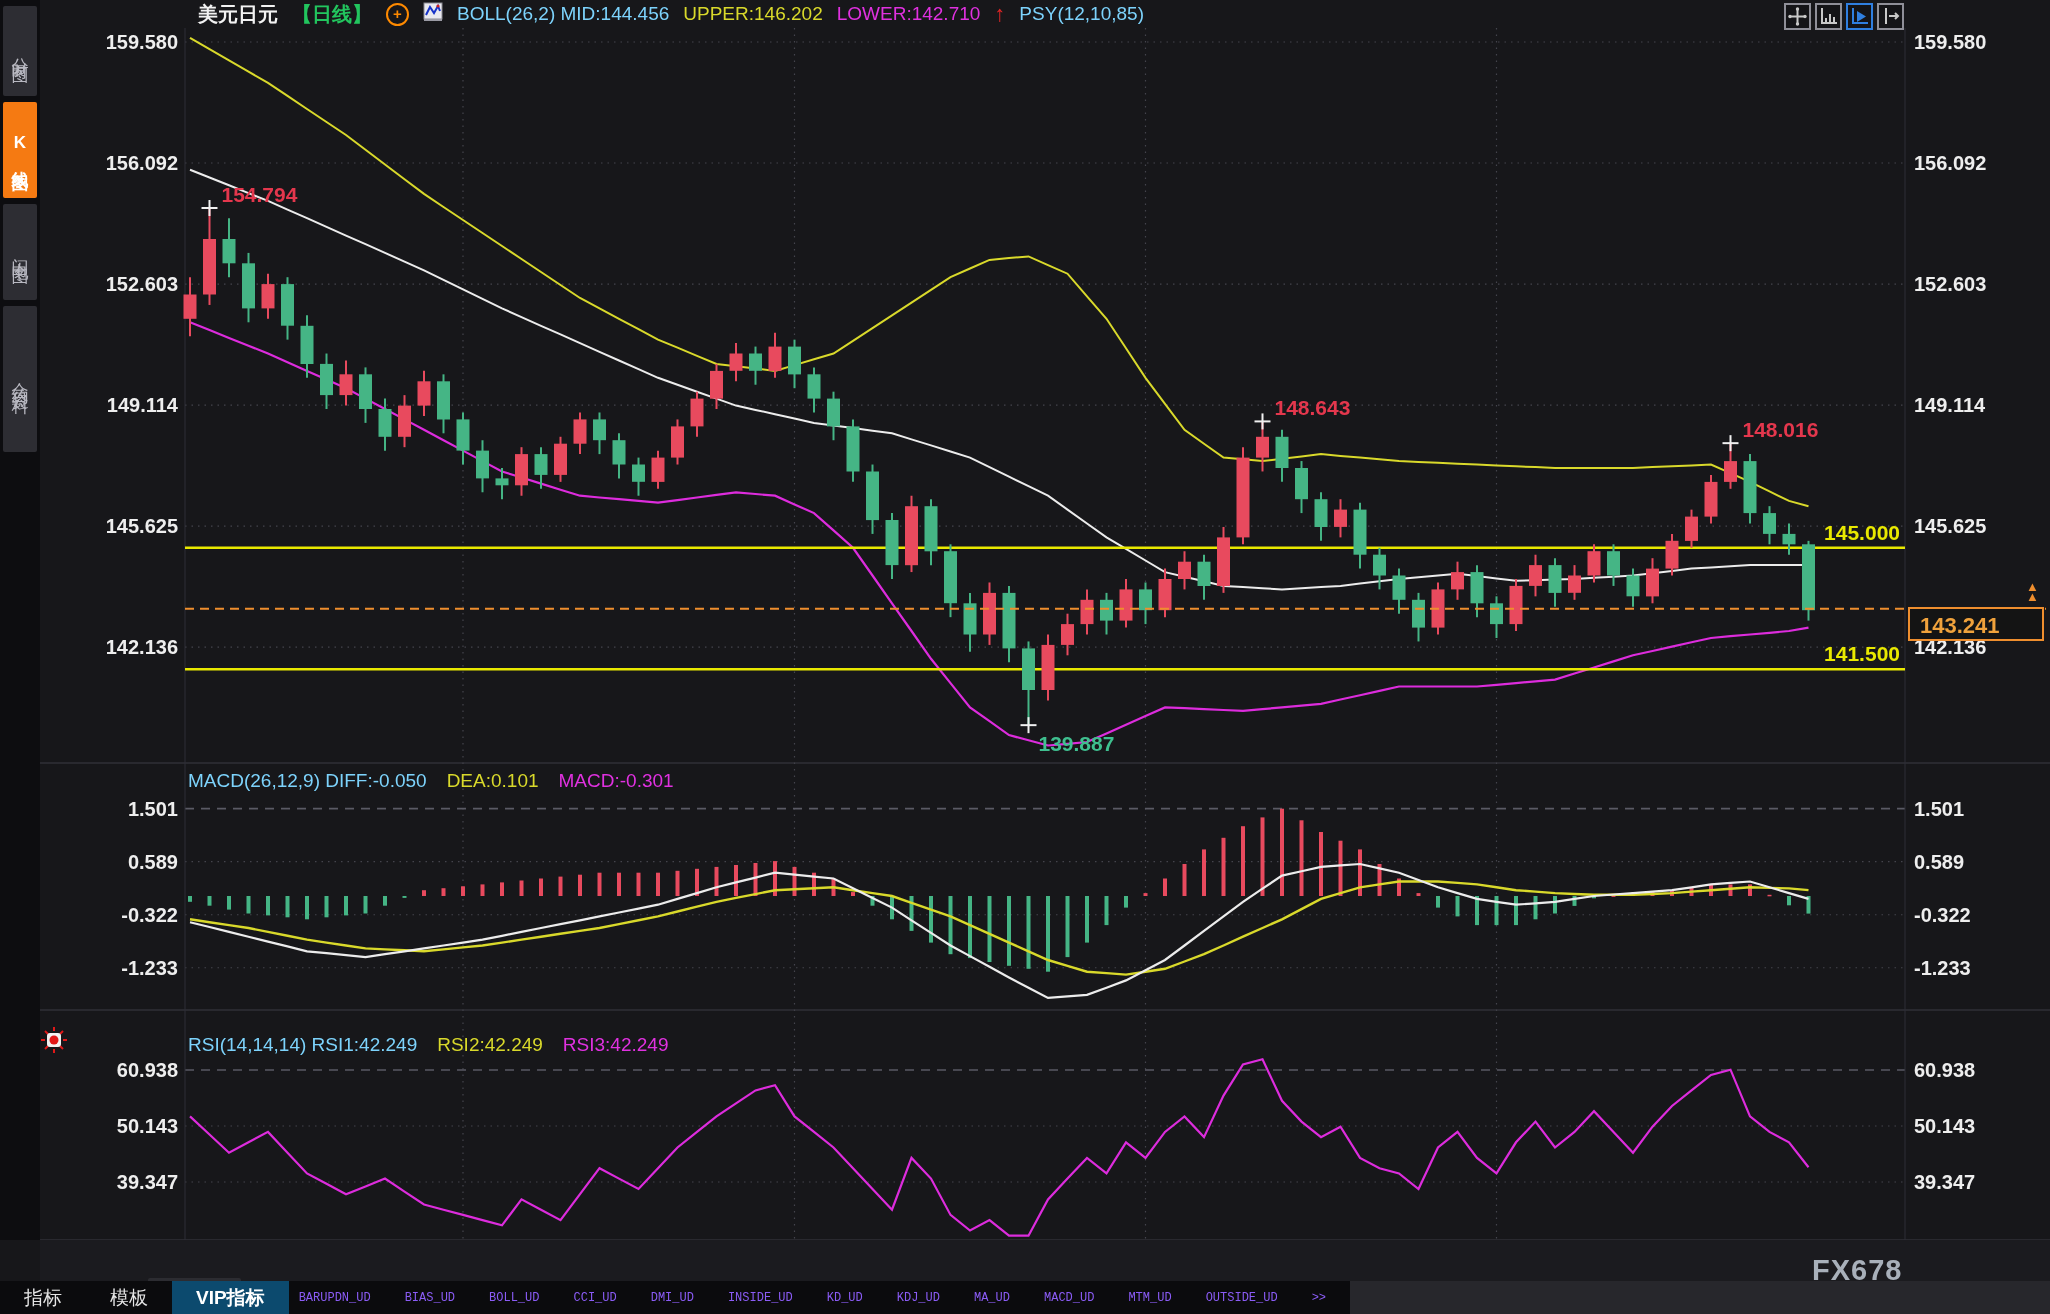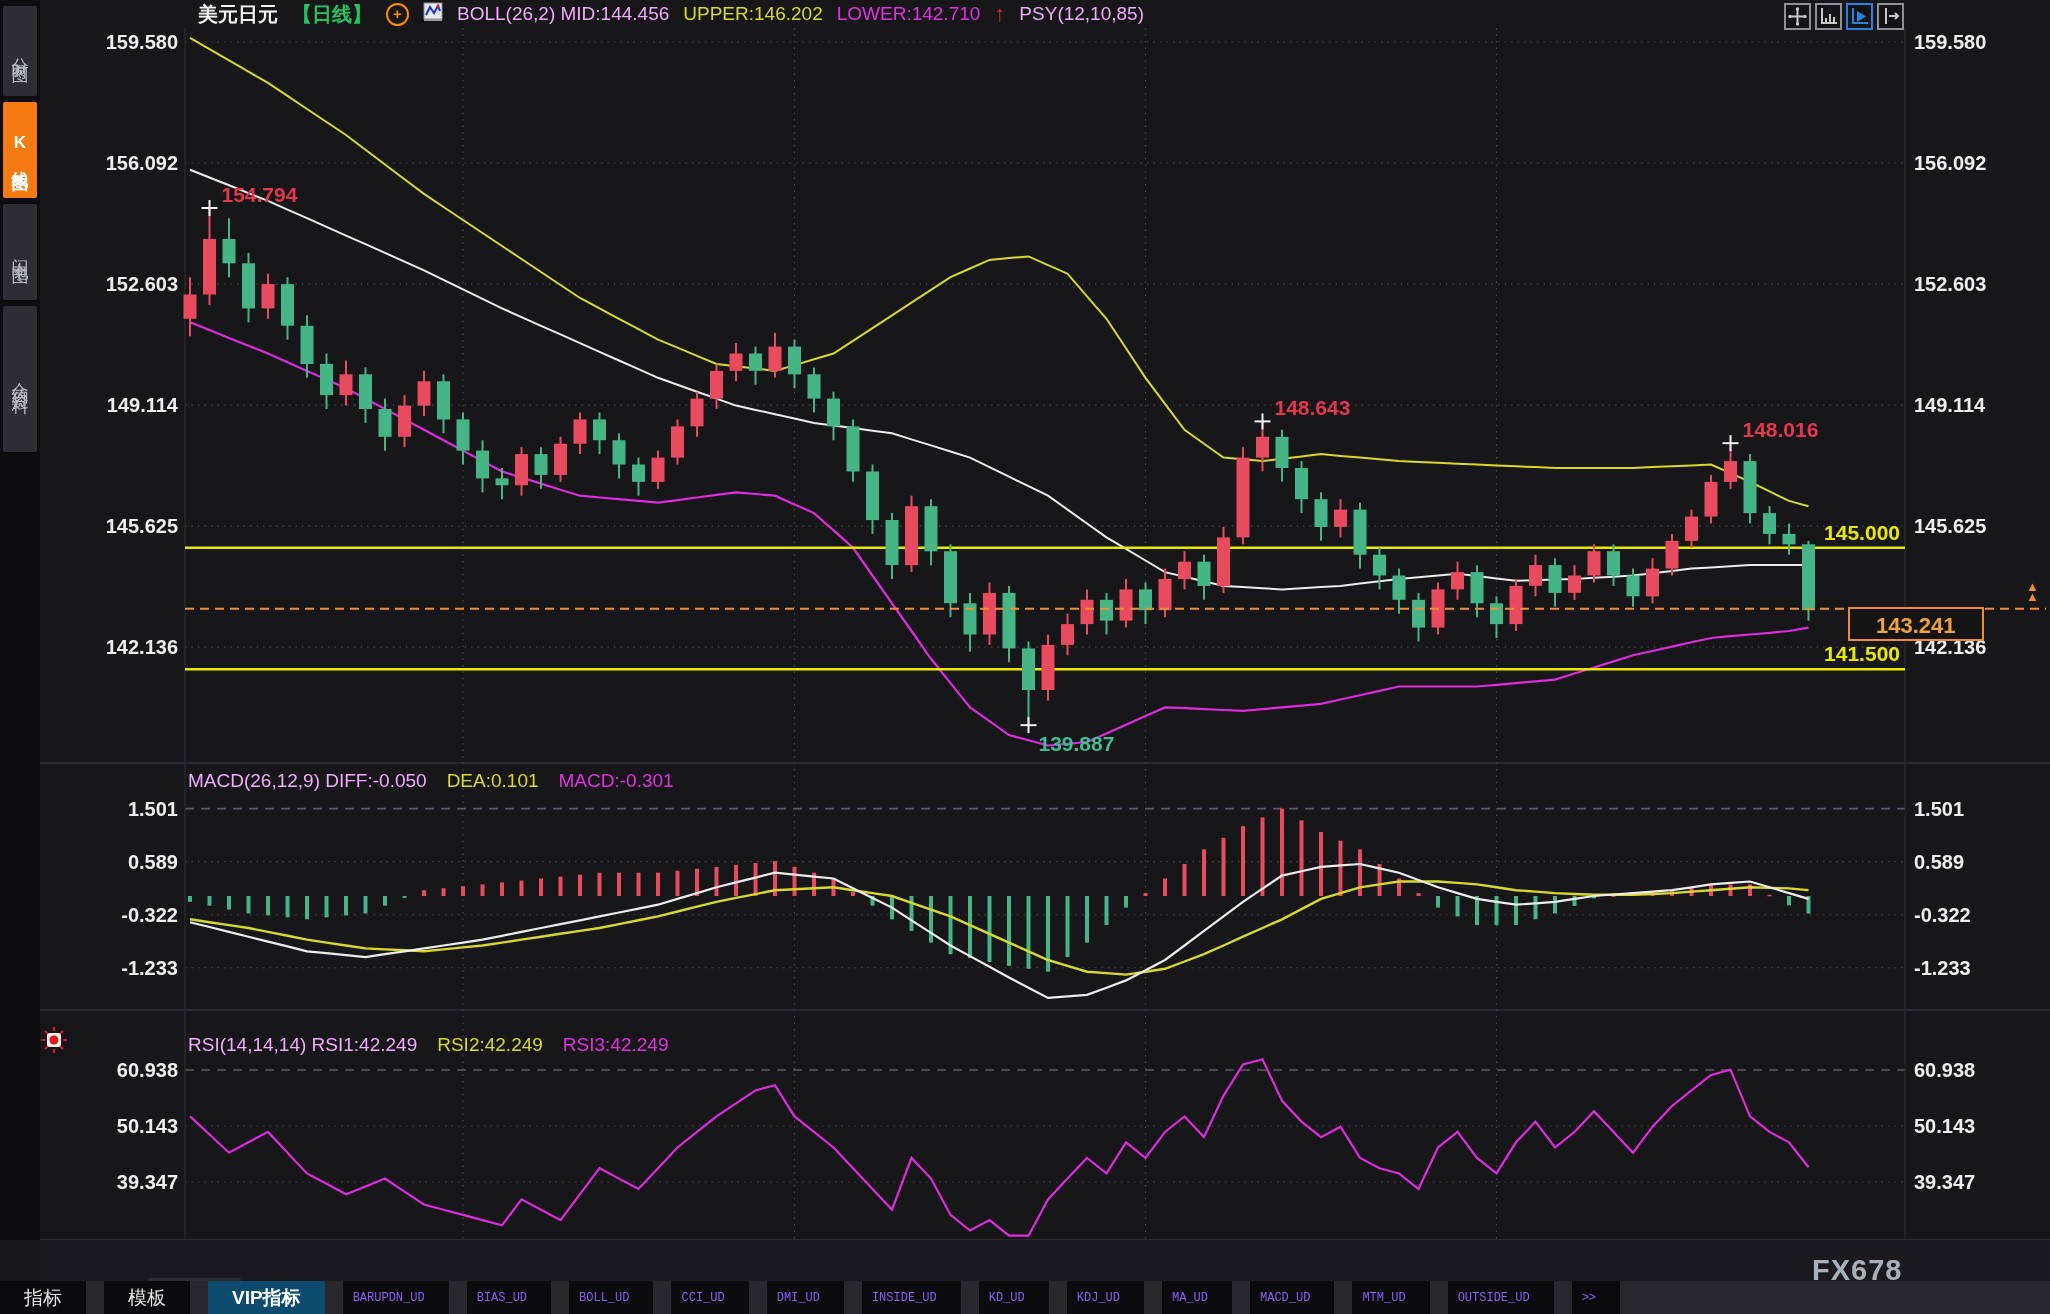--- a/index.html
+++ b/index.html
@@ -3,21 +3,21 @@
 <meta charset="utf-8">
 <style>
   html,body{margin:0;padding:0;background:#101013;}
   #root{position:relative;width:2050px;height:1314px;background:#17171a;overflow:hidden;
         font-family:"Liberation Sans",sans-serif;}
   
   #topbar{position:absolute;left:52px;top:0;width:2010px;height:28px;display:flex;
           align-items:center;gap:14px;padding-left:146px;box-sizing:border-box;font-size:19px;}
   .t-symbol{color:#f2f2f2;font-weight:bold;font-size:20px;}
   .t-period{color:#22c55e;font-weight:bold;font-size:20px;}
-  .t-white{color:#f0abfc;}
+  .t-white{color:#7dd3fc;}
   .t-yellow{color:#d9d92b;}
   .t-magenta{color:#e031e0;}
   .circle-plus{width:19px;height:19px;border:2px solid #ff8a00;border-radius:50%;
                color:#ff8a00;font-weight:bold;font-size:15px;line-height:17px;text-align:center;}
   .circle-plus::before{content:"+";}
   .up-arrow-red{color:#e02525;font-weight:900;font-size:22px;line-height:22px;}
   .up-arrow-red::before{content:"\2191";}
   
   #toolbar{position:absolute;left:1784px;top:3px;display:flex;gap:4px;}
   .tool-btn{width:27px;height:27px;border:2px solid #8f8f98;box-sizing:border-box;
@@ -29,35 +29,35 @@
             color:#b9b9c2;font-size:17px;writing-mode:vertical-lr;text-orientation:upright;
             letter-spacing:5px;display:flex;align-items:center;justify-content:center;
             padding:12px 0;box-sizing:border-box;}
   .side-tab.active{background:#f57a12;color:#ffffff;font-weight:bold;}
   
   #chart{position:absolute;left:0;top:0;}
   .pane-header{position:absolute;left:188px;font-size:19px;display:flex;gap:20px;white-space:nowrap;}
   #macd-header{top:770px;}
   #rsi-header{top:1034px;}
   
-  #price-badge{position:absolute;left:1848px;top:607px;width:136px;height:34px;
+  #price-badge{position:absolute;left:1908px;top:607px;width:136px;height:34px;
                border:2px solid #ef8e2e;background:#141414;color:#f0a23c;font-size:22px;
-               font-weight:bold;line-height:34px;padding-left:26px;box-sizing:border-box;}
+               font-weight:bold;line-height:34px;padding-left:10px;box-sizing:border-box;}
   #badge-arrows{position:absolute;left:2026px;top:582px;color:#ef8e2e;font-size:13px;
                 line-height:10px;text-align:center;}
   
   #axis-strip{position:absolute;left:40px;top:1240px;width:2010px;height:41px;background:#1b1b1f;}
   #period-chip{position:absolute;left:148px;top:1278px;color:#f57a12;font-weight:bold;
                font-size:21px;background:#2c2c31;padding:2px 10px;border-radius:2px;
                display:flex;gap:10px;align-items:center;}
   #watermark{position:absolute;left:1812px;top:1254px;color:#a8b0ba;font-size:29px;
              font-weight:bold;letter-spacing:1px;}
   
   #tabbar{position:absolute;left:0;top:1281px;width:2050px;height:33px;background:#27272c;
-          display:flex;gap:18px;align-items:stretch;}
+          display:flex;gap:0;align-items:stretch;}
   .btab{background:#0b0b0d;color:#e6e6e6;display:flex;align-items:center;justify-content:center;
         padding:0 24px;font-size:19px;white-space:nowrap;}
   .btab.mono{font-family:"Liberation Mono",monospace;font-size:12px;color:#8b5cf6;padding-left:10px;}
   .btab.active{background:#0c4a6e;color:#ffffff;font-weight:bold;}
   #burst-icon{position:absolute;left:40px;top:1026px;}
 </style>
 </head>
 <body>
 
 <div id="root">

